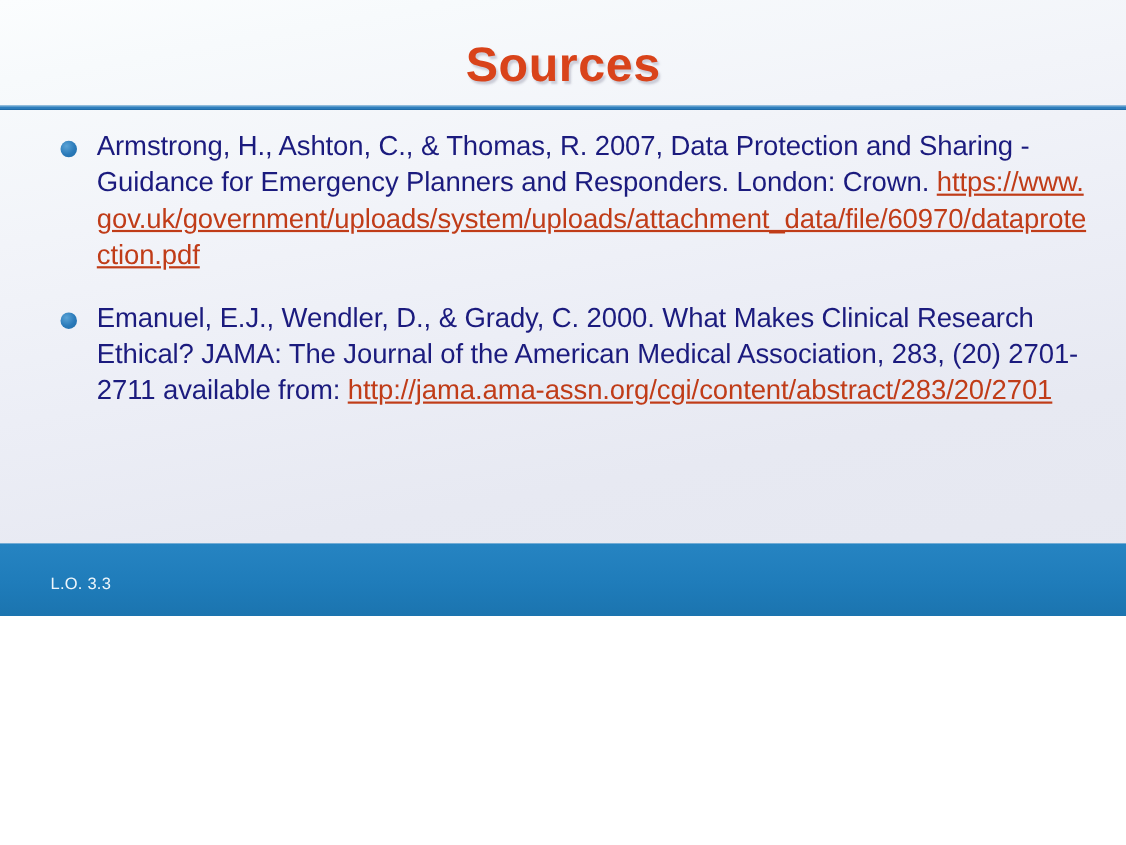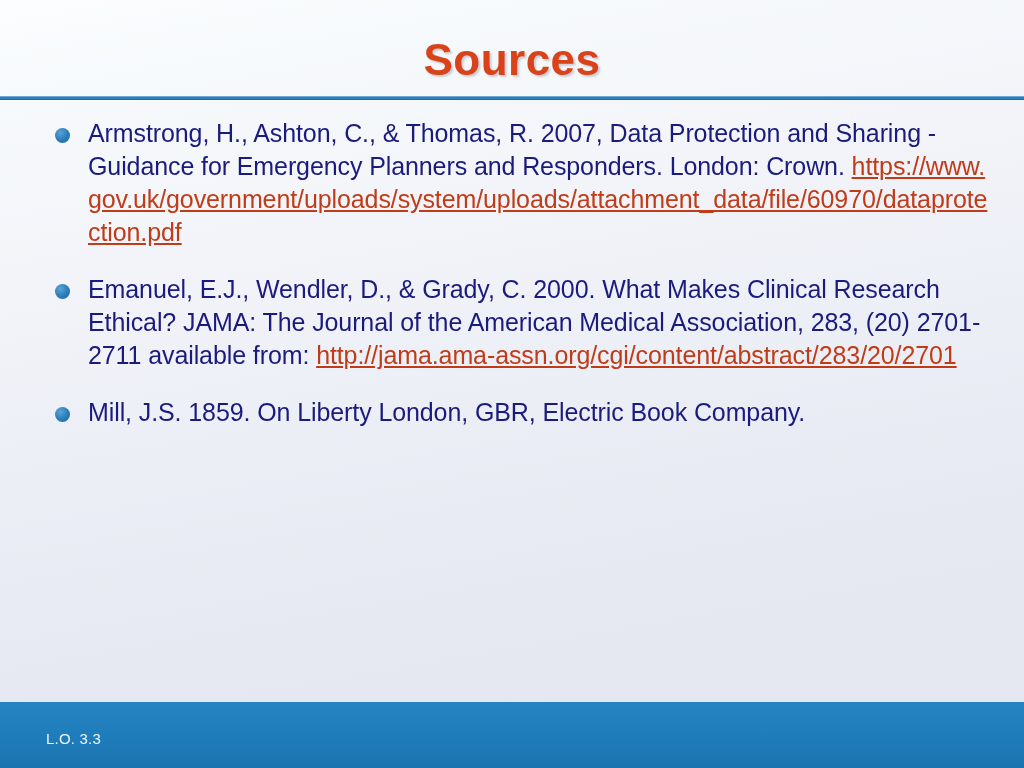--- a/index.html
+++ b/index.html
@@ -9,21 +9,21 @@
   body {
     width: 1024px;
     height: 768px;
     overflow: hidden;
     font-family: "Liberation Sans", sans-serif;
   }
 
   .slide {
     position: relative;
     width: 1024px;
-    height: 768px;
+    height: 560px;
     box-sizing: border-box;
     background: linear-gradient(170deg,
                 #fbfdfe 0%,
                 #f7fafc 10%,
                 #f2f4f9 30%,
                 #eceef6 52%,
                 #e7e9f2 72%,
                 #e5e7f0 100%);
     overflow: hidden;
   }
@@ -137,24 +137,20 @@
     <div class="bullet-item">
       <span class="bullet-marker"></span>
       <div class="bullet-text"><span>Armstrong, H., Ashton, C., &amp; Thomas, R. 2007, Data Protection and Sharing - Guidance for Emergency Planners and Responders. London: Crown. </span><a class="link">https://www.gov.uk/government/uploads/system/uploads/attachment_data/file/60970/dataprotection.pdf</a></div>
     </div>
 
     <div class="bullet-item">
       <span class="bullet-marker"></span>
       <div class="bullet-text"><span>Emanuel, E.J., Wendler, D., &amp; Grady, C. 2000. What Makes Clinical Research Ethical? JAMA: The Journal of the American Medical Association, 283, (20) 2701-2711 available from: </span><a class="link">http://jama.ama-assn.org/cgi/content/abstract/283/20/2701</a></div>
     </div>
 
-    <div class="bullet-item">
-      <span class="bullet-marker"></span>
-      <div class="bullet-text"><span>Mill, J.S. 1859. On Liberty London, GBR, Electric Book Company.</span></div>
-    </div>
 
   </div>
 
   <div class="footer-bar">
     <span class="footer-label">L.O. 3.3</span>
   </div>
 
 </div>
 
 </body></html>

